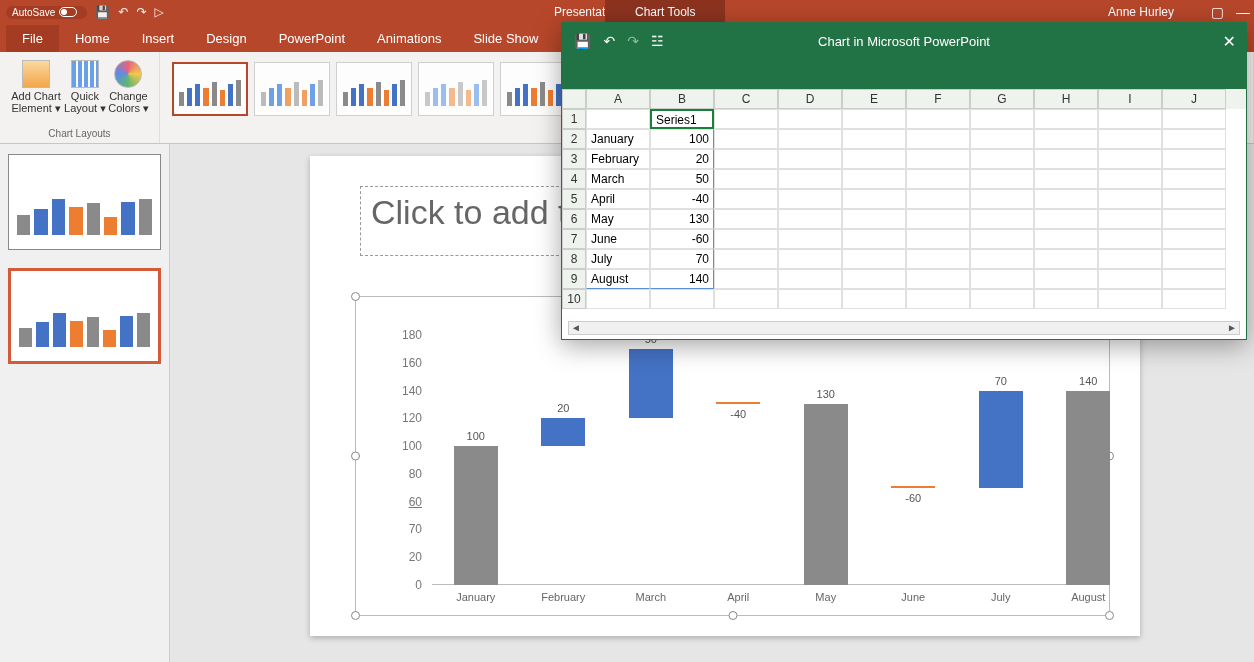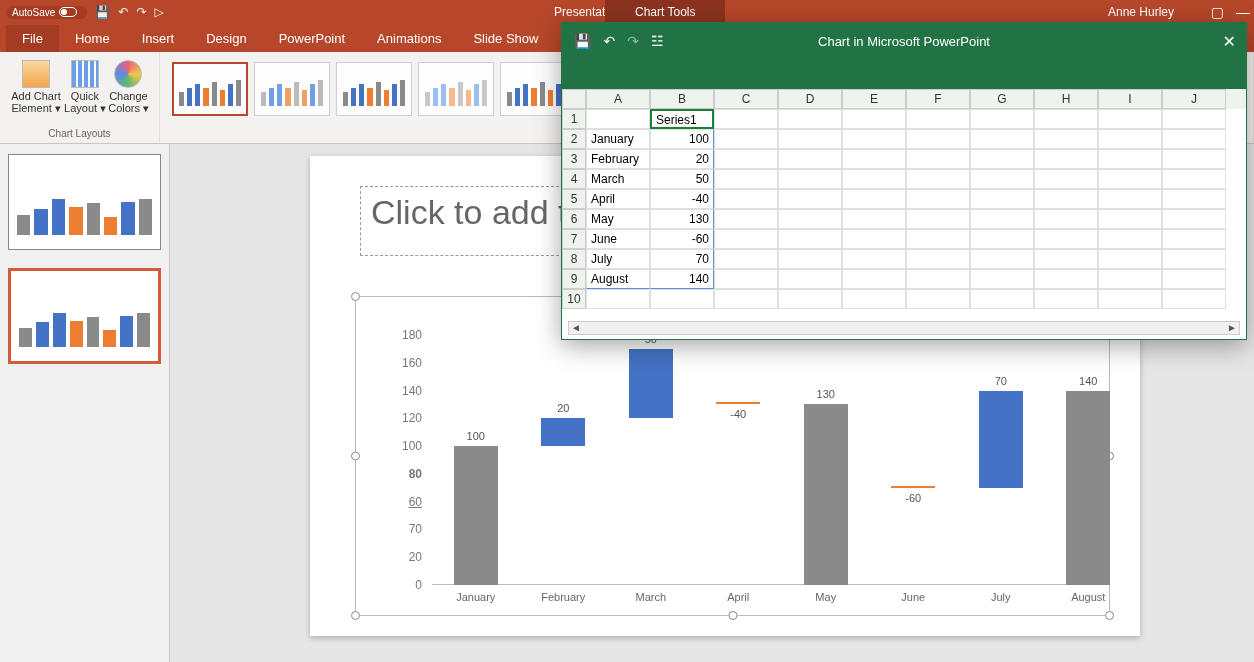--- a/index.html
+++ b/index.html
@@ -243,21 +243,21 @@
         <div class="sel-handle" style="left:50%;bottom:-5px;transform:translateX(-50%)"></div>
         <div class="sel-handle" style="left:-5px;top:50%;transform:translateY(-50%)"></div>
         <div class="sel-handle" style="right:-5px;top:50%;transform:translateY(-50%)"></div>
 
         <div class="chart-area">
           <div class="y-axis" id="y-axis">
               <div class="y-tick" style="bottom: 0px;">0</div>
               <div class="y-tick" style="bottom: 27.7778px;">20</div>
               <div class="y-tick" style="bottom: 55.5556px;">70</div>
               <div class="y-tick" style="bottom: 83.3333px; text-decoration: underline;">60</div>
-              <div class="y-tick" style="bottom: 111.111px; font-weight: bold;">80</div>
+              <div class="y-tick" style="bottom: 111.111px;">80</div>
               <div class="y-tick" style="bottom: 138.889px;">100</div>
               <div class="y-tick" style="bottom: 166.667px;">120</div>
               <div class="y-tick" style="bottom: 194.444px;">140</div>
               <div class="y-tick" style="bottom: 222.222px;">160</div>
               <div class="y-tick" style="bottom: 250px;">180</div>
             </div>
           <div class="plot" id="plot">
             <div class="baseline"></div>
           <div class="bar-col" style="left: 15.75px; width: 56px; height: 250px;">
                 <div class="bar" style="bottom: 0px; height: 138.889px; background: rgb(138, 138, 138);"></div>

